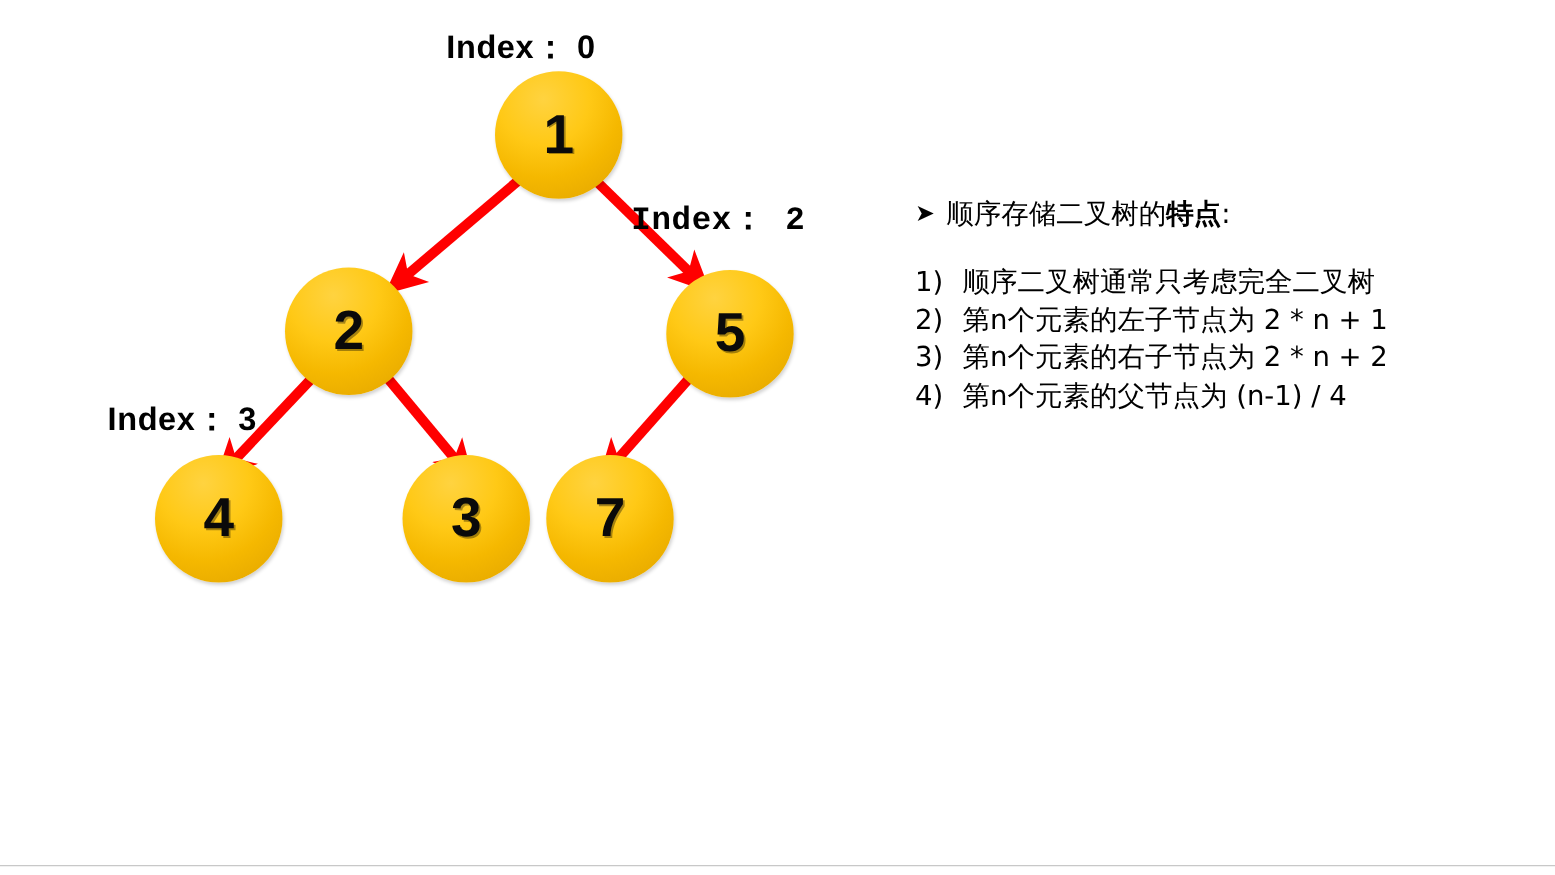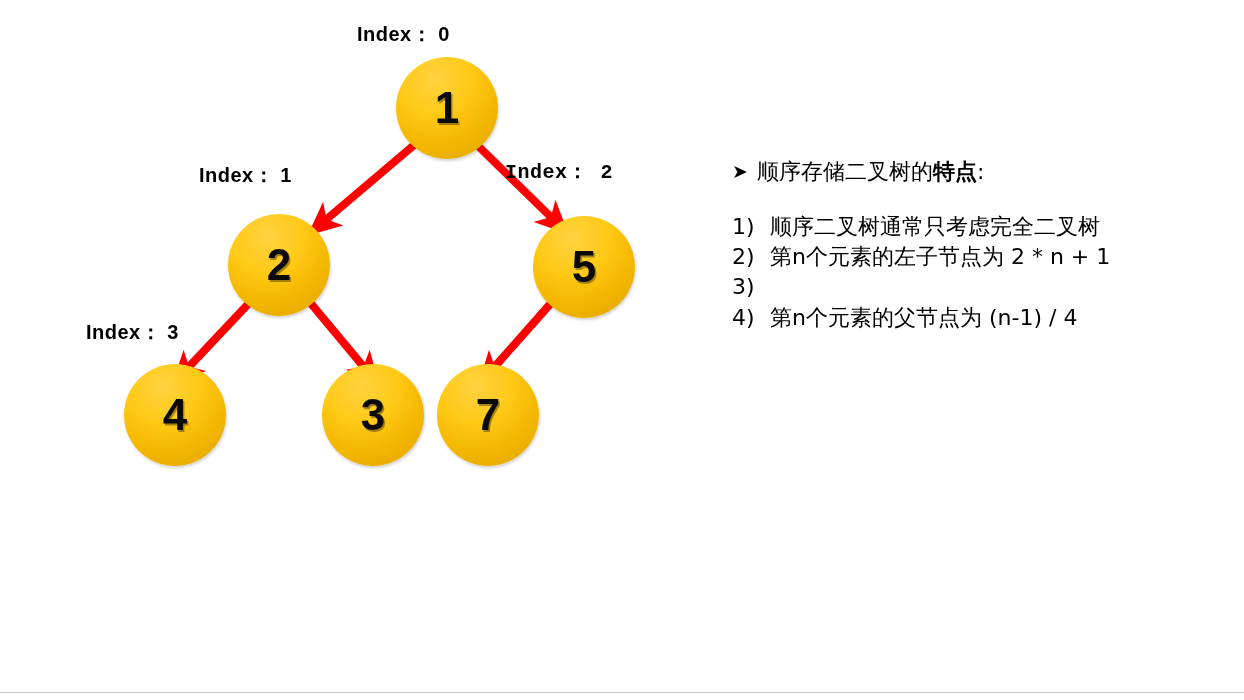--- a/index.html
+++ b/index.html
@@ -66,21 +66,21 @@
     font-size: 44px;
     font-weight: bold;
     color: #0a0a0a;
     line-height: 1;
     text-shadow: 1.5px 1.5px 0 rgba(0,0,0,0.35);
     letter-spacing: 0;
   }
 
   .index-label {
     position: absolute;
-    font-size: 20px;
+    font-size: 26px;
     font-weight: bold;
     color: #000000;
     white-space: nowrap;
     line-height: 1;
     z-index: 2;
     letter-spacing: 0.5px;
   }
 
   
   #notes-panel {
@@ -143,21 +143,20 @@
       <line x1="472" y1="140" x2="556" y2="222" stroke="#ff0000" stroke-width="8" marker-end="url(#arrowhead)"></line>
 
       <line x1="252" y1="300" x2="184" y2="372" stroke="#ff0000" stroke-width="8" marker-end="url(#arrowhead)"></line>
 
       <line x1="308" y1="300" x2="368" y2="372" stroke="#ff0000" stroke-width="8" marker-end="url(#arrowhead)"></line>
 
       <line x1="552" y1="302" x2="490" y2="372" stroke="#ff0000" stroke-width="8" marker-end="url(#arrowhead)"></line>
     </svg>
 
     <div class="index-label" style="left:357px; top:24px;">Index： 0</div>
-    <div class="index-label" style="left:199px; top:165px;">Index： 1</div>
     <div class="index-label" style="left:505px; top:163px;font-family:Liberation Mono, monospace;">Index： 2</div>
     <div class="index-label" style="left:86px; top:322px;">Index： 3</div>
 
     <div class="tree-node" style="left:396px; top:57px;">
       <span class="node-value">1</span>
     </div>
 
     <div class="tree-node" style="left:228px; top:214px;">
       <span class="node-value">2</span>
     </div>
@@ -189,20 +188,21 @@
       <div class="note-row">
         <span class="note-num">1)</span>
         <span class="note-text">顺序二叉树通常只考虑完全二叉树</span>
       </div>
       <div class="note-row">
         <span class="note-num">2)</span>
         <span class="note-text">第n个元素的左子节点为 2 * n + 1</span>
       </div>
       <div class="note-row">
         <span class="note-num">3)</span>
+        <span class="note-text">第n个元素的右子节点为 2 * n + 2</span>
       </div>
       <div class="note-row">
         <span class="note-num">4)</span>
         <span class="note-text">第n个元素的父节点为 (n-1) / 4</span>
       </div>
     </div>
   </div>
 
   <div class="bottom-rule"></div>
 </div>

